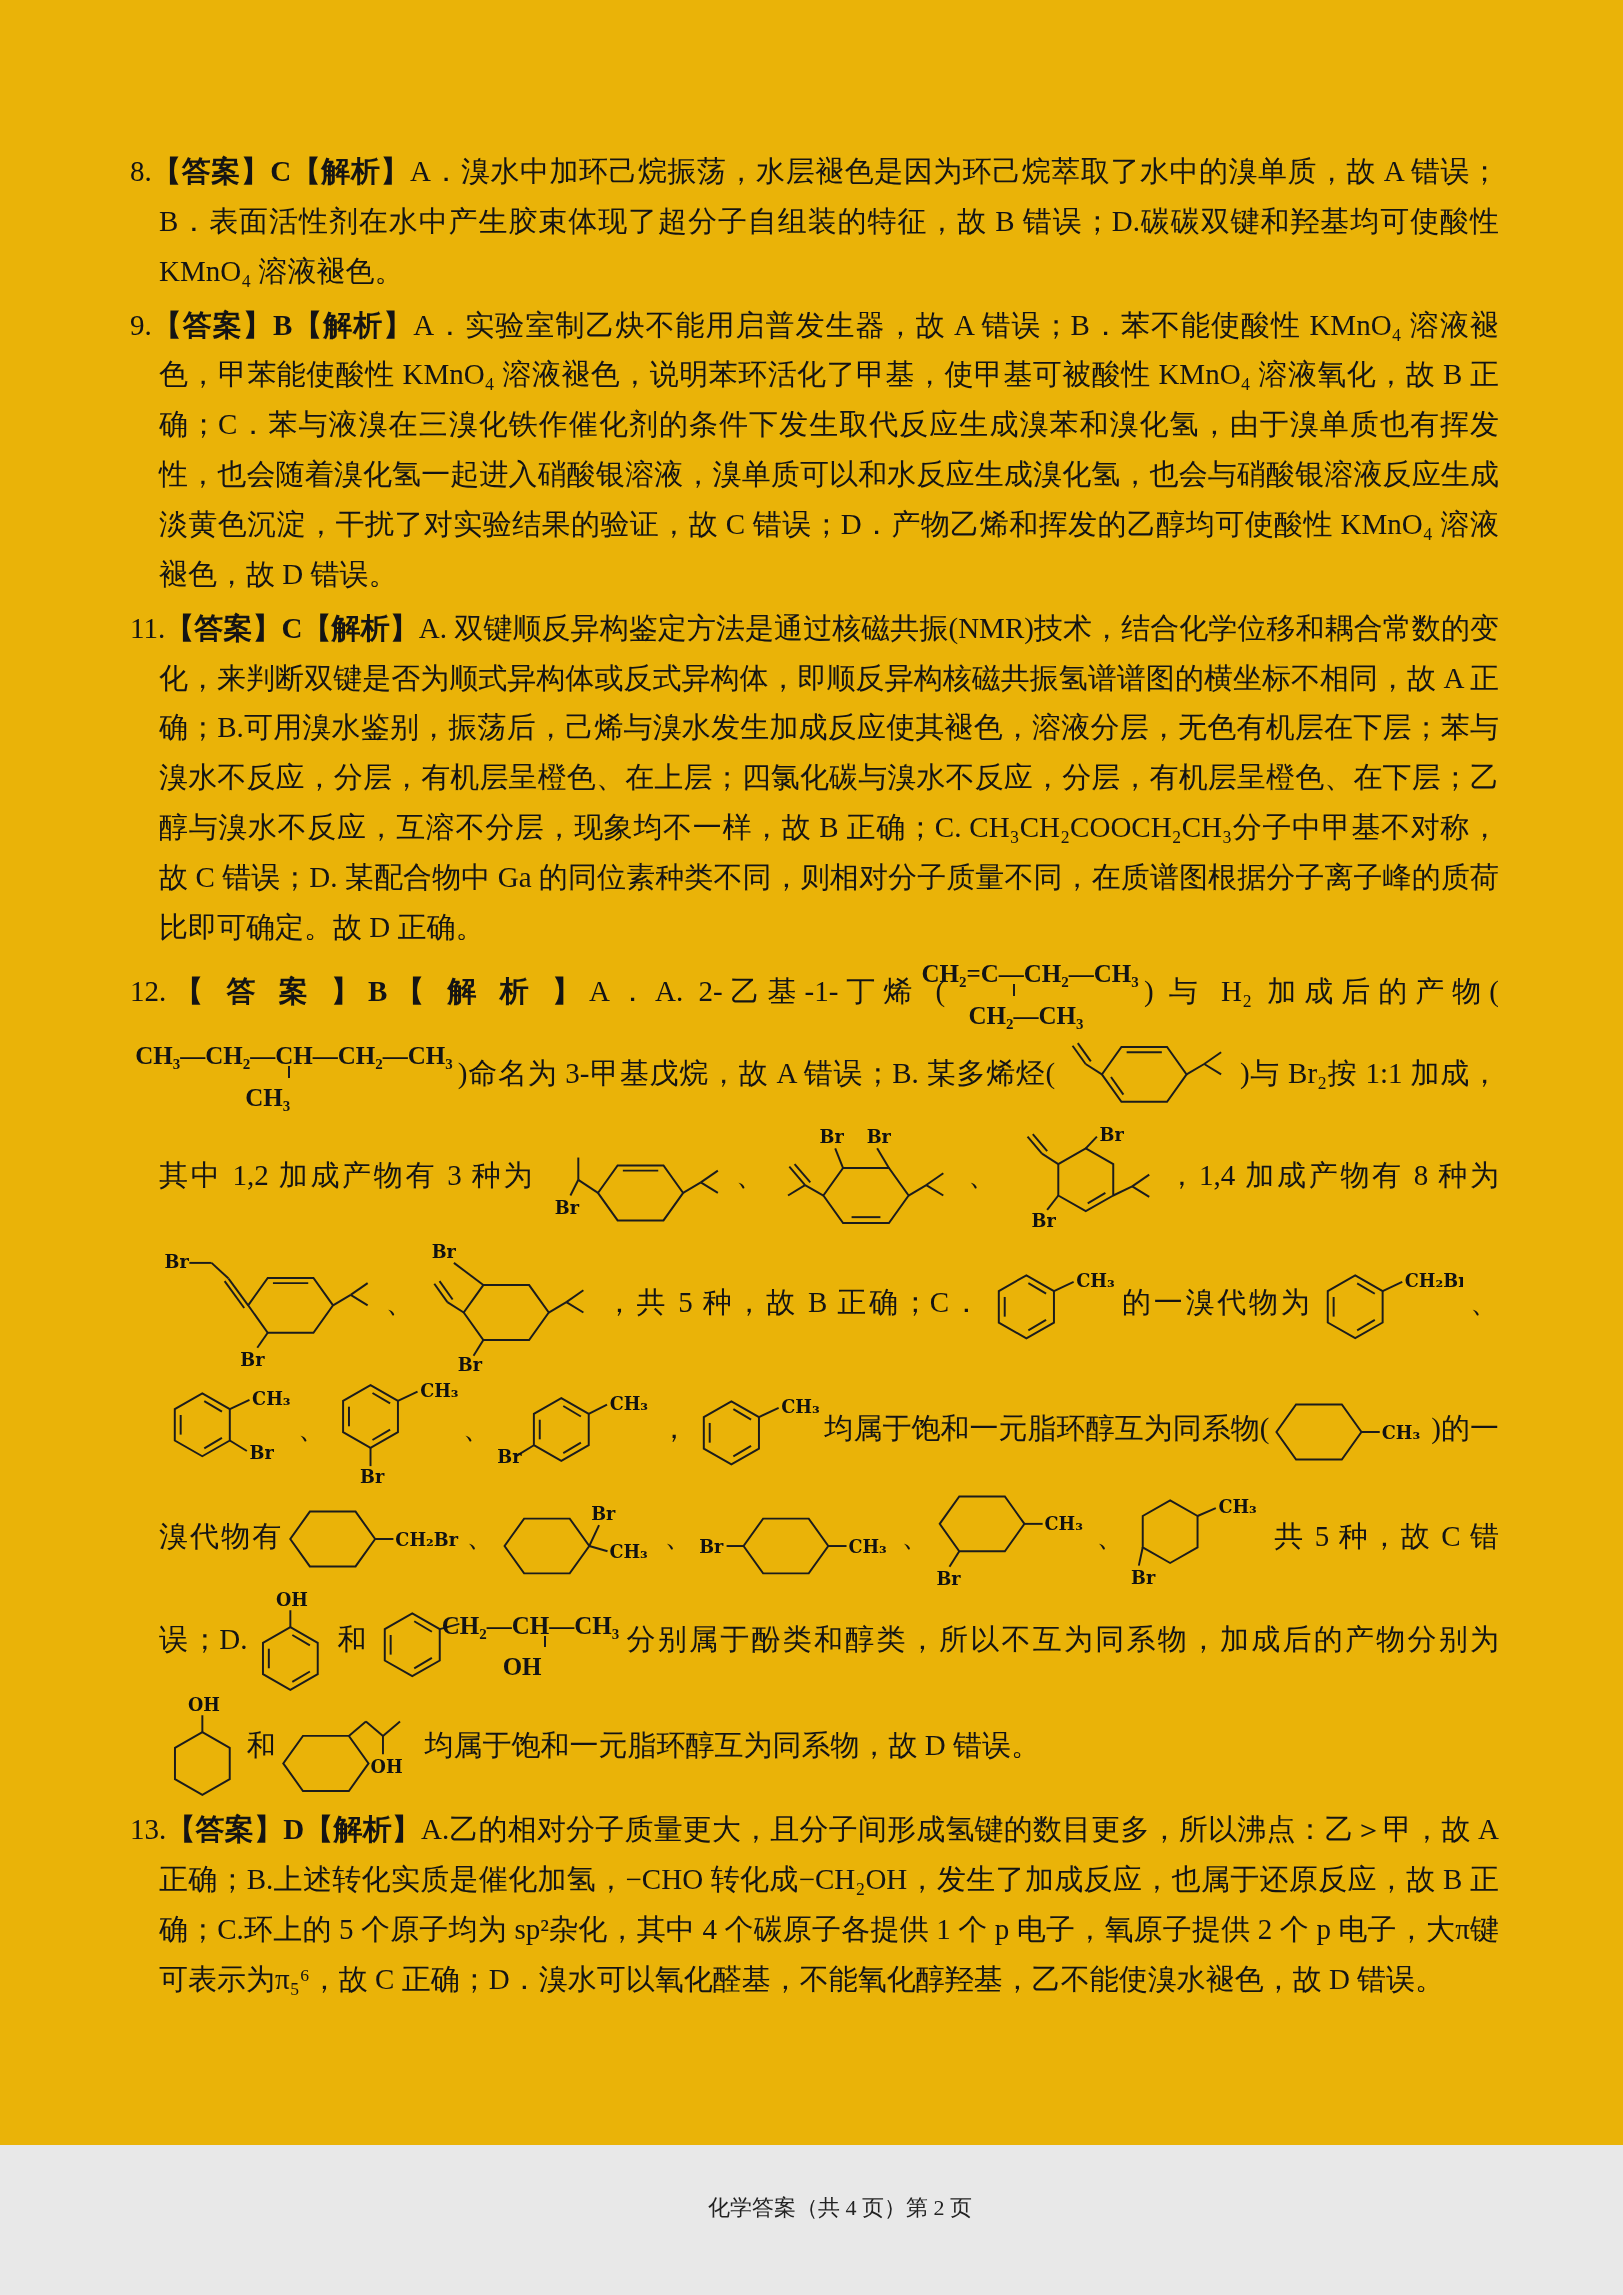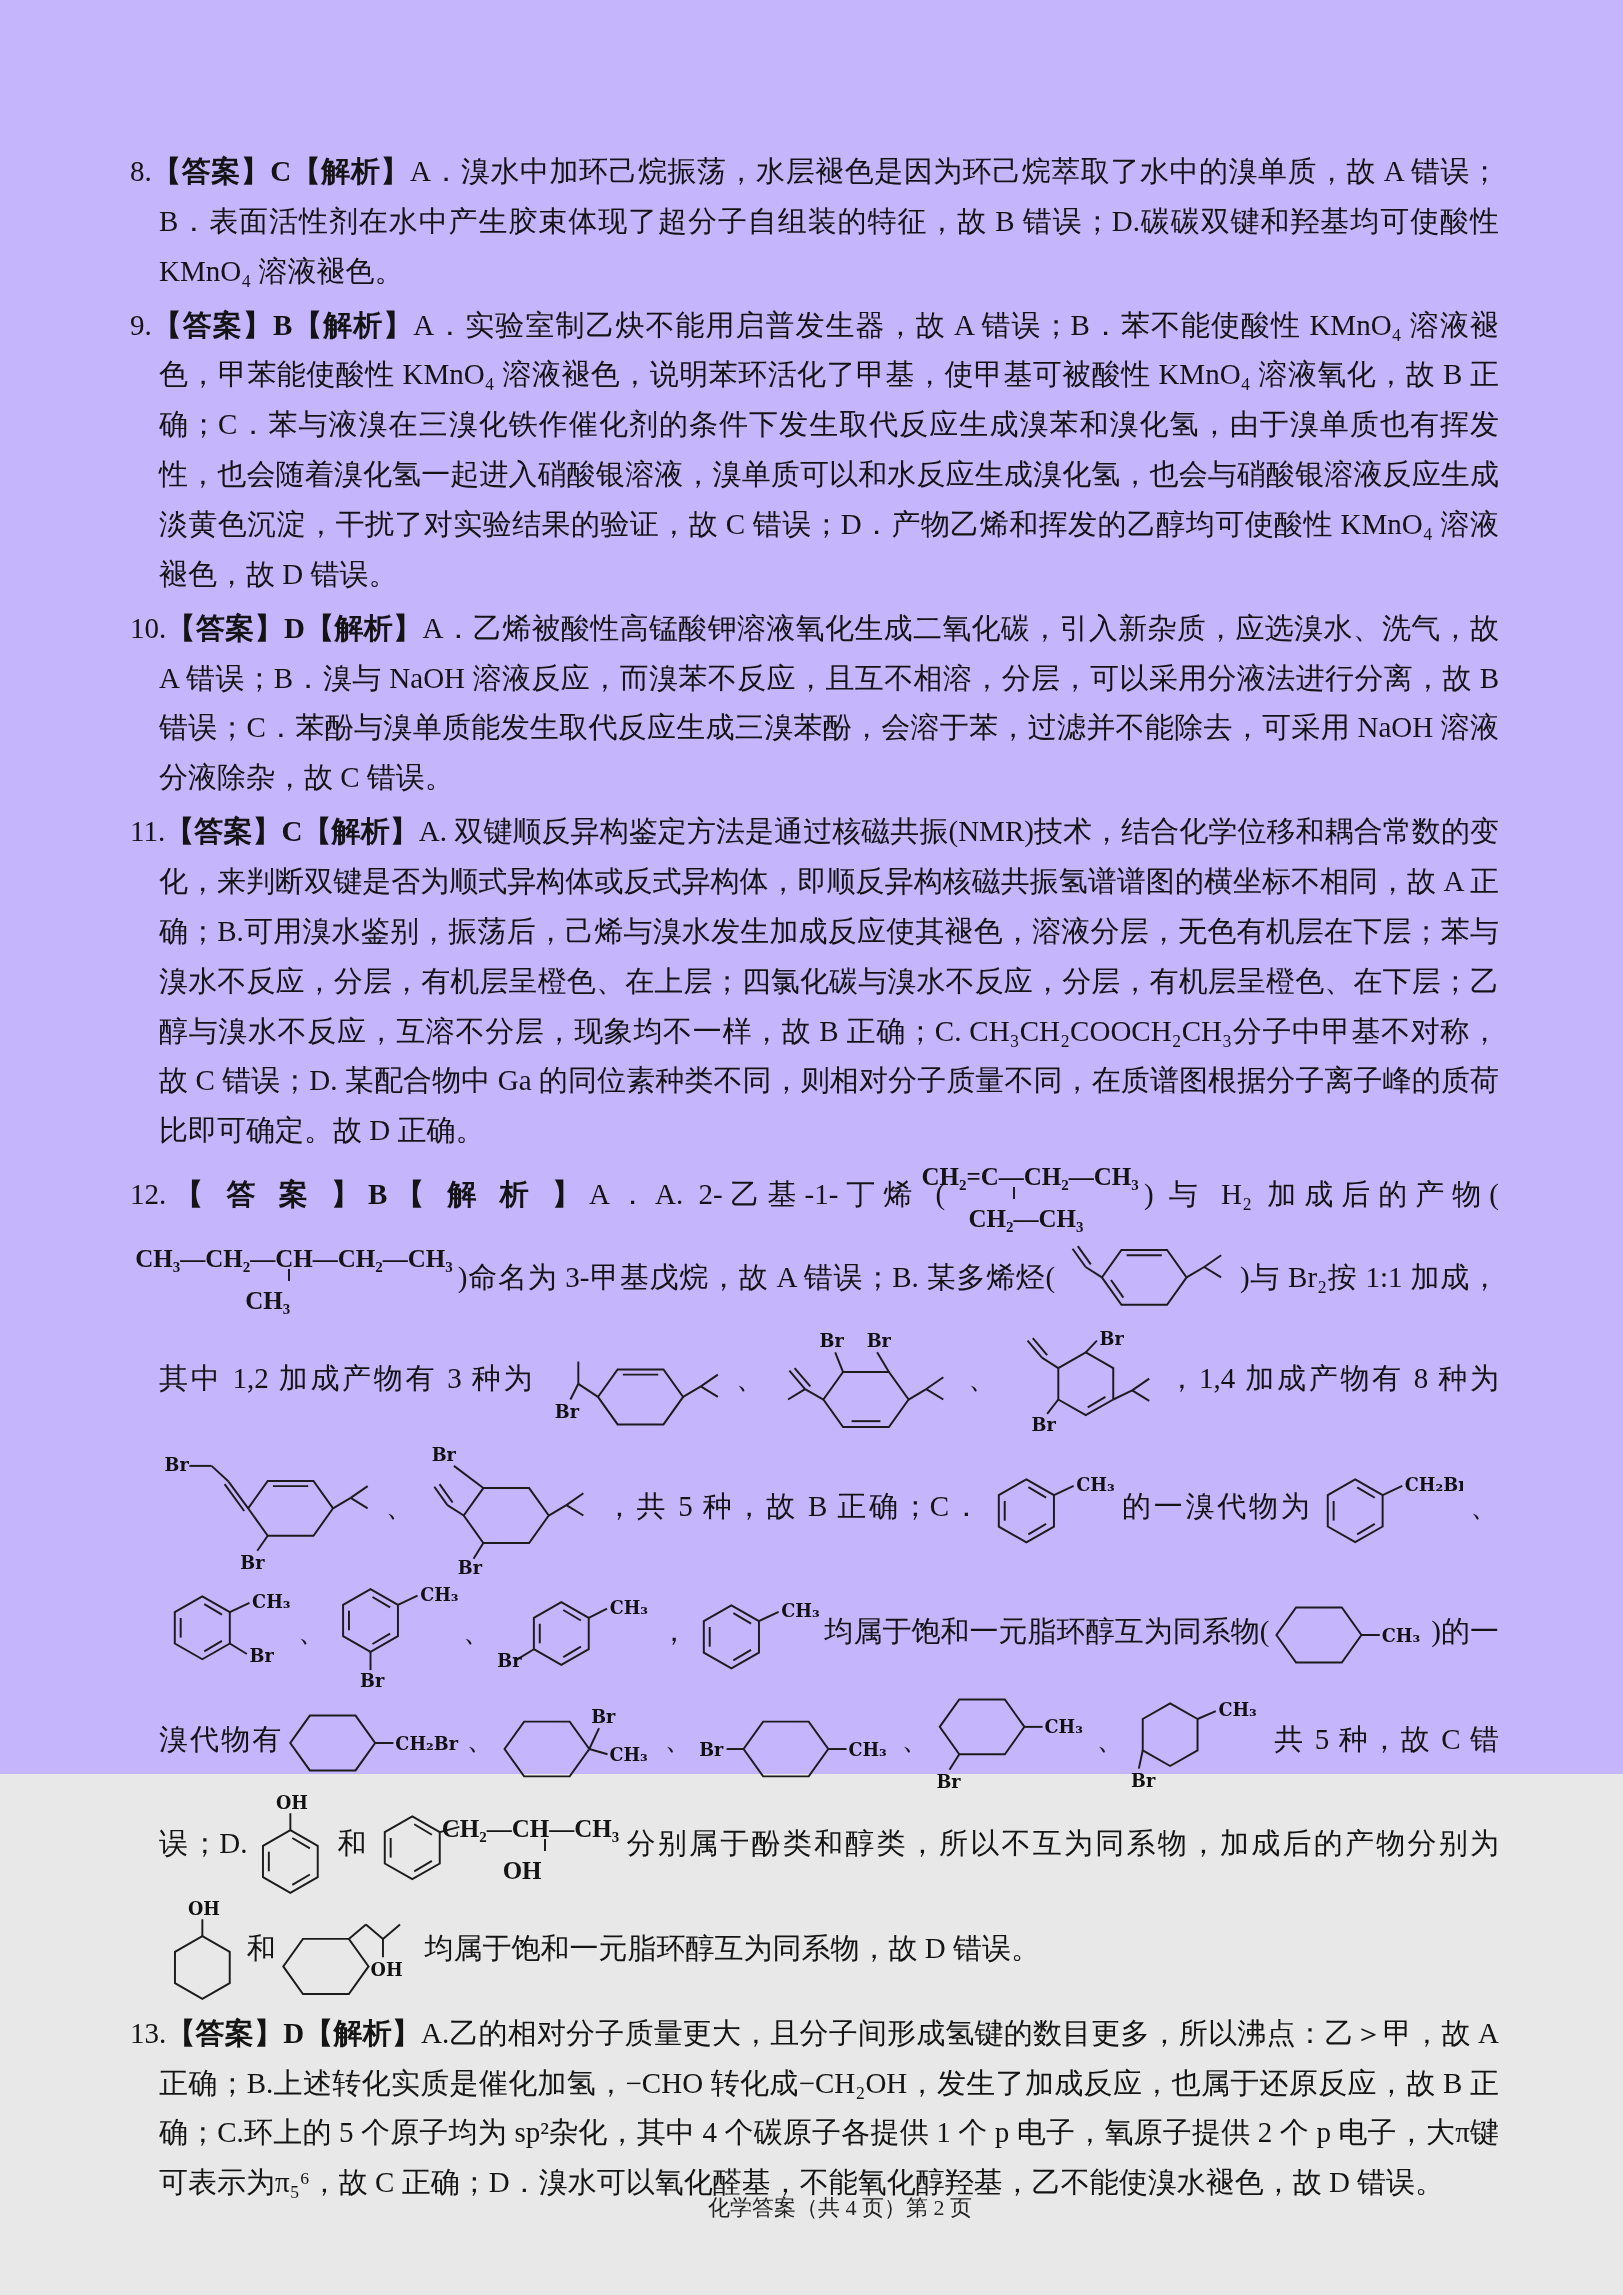--- a/index.html
+++ b/index.html
@@ -1,18 +1,18 @@
 <!DOCTYPE html>
 <html style="font-size:10.5px"><head>
 <meta charset="utf-8">
 <style>
   html,body{margin:0;padding:0;background:#e8e8e8;}
   body{width:1624px;height:2295px;position:relative;overflow:hidden;
        font-family:"Liberation Serif","DejaVu Serif",serif;color:#141414;}
-  #sheet{position:absolute;left:0;top:0;width:1624px;height:1774px;background:#c4b5fd;}
+  #sheet{position:absolute;left:0;top:0;width:1624px;height:2145px;background:#eab308;}
   #content{position:absolute;left:130px;top:147px;width:1369px;}
   p.q{font-size:29px;line-height:1.72;text-align:justify;margin:0 0 3.9px 0;
       padding-left:29px;text-indent:-29px;}
   .bd{font-weight:700;}
   
   .st{display:inline-block;vertical-align:middle;margin:1.3px 3.9px;}
   svg.st{stroke:#1c1c1c;stroke-width:3;fill:none;}
   svg.st text{stroke:none;fill:#111;font-size:27px;font-weight:700;
               font-family:"DejaVu Serif",serif;}
   .fstruct{display:inline-block;position:relative;vertical-align:middle;
@@ -44,21 +44,20 @@
   </defs>
 </svg>
 
 <div id="sheet">
 <div id="content">
 
   <p class="q"><span>8.</span><span class="bd">【答案】</span><span class="bd">C</span><span class="bd">【解析】</span><span>A．溴水中加环己烷振荡，水层褪色是因为环己烷萃取了水中的溴单质，故 A 错误；B．表面活性剂在水中产生胶束体现了超分子自组装的特征，故 B 错误；D.碳碳双键和羟基均可使酸性 KMnO₄ 溶液褪色。</span></p>
 
   <p class="q"><span>9.</span><span class="bd">【答案】</span><span class="bd">B</span><span class="bd">【解析】</span><span>A．实验室制乙炔不能用启普发生器，故 A 错误；B．苯不能使酸性 KMnO₄ 溶液褪色，甲苯能使酸性 KMnO₄ 溶液褪色，说明苯环活化了甲基，使甲基可被酸性 KMnO₄ 溶液氧化，故 B 正确；C．苯与液溴在三溴化铁作催化剂的条件下发生取代反应生成溴苯和溴化氢，由于溴单质也有挥发性，也会随着溴化氢一起进入硝酸银溶液，溴单质可以和水反应生成溴化氢，也会与硝酸银溶液反应生成淡黄色沉淀，干扰了对实验结果的验证，故 C 错误；D．产物乙烯和挥发的乙醇均可使酸性 KMnO₄ 溶液褪色，故 D 错误。</span></p>
 
-  <p class="q"><span>10.</span><span class="bd">【答案】</span><span class="bd">D</span><span class="bd">【解析】</span><span>A．乙烯被酸性高锰酸钾溶液氧化生成二氧化碳，引入新杂质，应选溴水、洗气，故 A 错误；B．溴与 NaOH 溶液反应，而溴苯不反应，且互不相溶，分层，可以采用分液法进行分离，故 B 错误；C．苯酚与溴单质能发生取代反应生成三溴苯酚，会溶于苯，过滤并不能除去，可采用 NaOH 溶液分液除杂，故 C 错误。</span></p>
 
   <p class="q"><span>11.</span><span class="bd">【答案】</span><span class="bd">C</span><span class="bd">【解析】</span><span>A. 双键顺反异构鉴定方法是通过核磁共振(NMR)技术，结合化学位移和耦合常数的变化，来判断双键是否为顺式异构体或反式异构体，即顺反异构核磁共振氢谱谱图的横坐标不相同，故 A 正确；B.可用溴水鉴别，振荡后，己烯与溴水发生加成反应使其褪色，溶液分层，无色有机层在下层；苯与溴水不反应，分层，有机层呈橙色、在上层；四氯化碳与溴水不反应，分层，有机层呈橙色、在下层；乙醇与溴水不反应，互溶不分层，现象均不一样，故 B 正确；C. CH₃CH₂COOCH₂CH₃分子中甲基不对称，故 C 错误；D. 某配合物中 Ga 的同位素种类不同，则相对分子质量不同，在质谱图根据分子离子峰的质荷比即可确定。故 D 正确。</span></p>
 
   <p class="q"><span>12.</span><span class="bd">【 答 案 】</span><span class="bd">B</span><span class="bd">【 解 析 】</span><span>A．A. 2-乙基-1-丁烯 (</span><span class="fstruct"><span class="frow">CH₂=C—CH₂—CH₃</span><span class="fbar" style="left:63px;top:26px;height:11.8px;"></span><span class="frow" style="padding-left:47px;margin-top:10.5px;">CH₂—CH₃</span></span><span>) 与 H₂ 加成后的产物</span><span>(</span><span class="fstruct"><span class="frow">CH₃—CH₂—CH—CH₂—CH₃</span><span class="fbar" style="left:124px;top:26px;height:11.8px;"></span><span class="frow" style="padding-left:110px;margin-top:10.5px;">CH₃</span></span><span>)命名为 3-甲基戊烷，故 A 错误；B. 某多烯烃(</span><svg class="st" width="177" height="86" viewBox="0 0 270 132">
           <polygon points="95,20 165,20 195,62 165,104 95,104 65,62"></polygon>
           <line x1="103" y1="28" x2="157" y2="28"></line>
           <line x1="98" y1="93" x2="79" y2="66"></line>
           <line x1="65" y1="62" x2="40" y2="46"></line>
           <line x1="40" y1="46" x2="20" y2="18"></line>
           <line x1="48" y1="42" x2="28" y2="14"></line>

